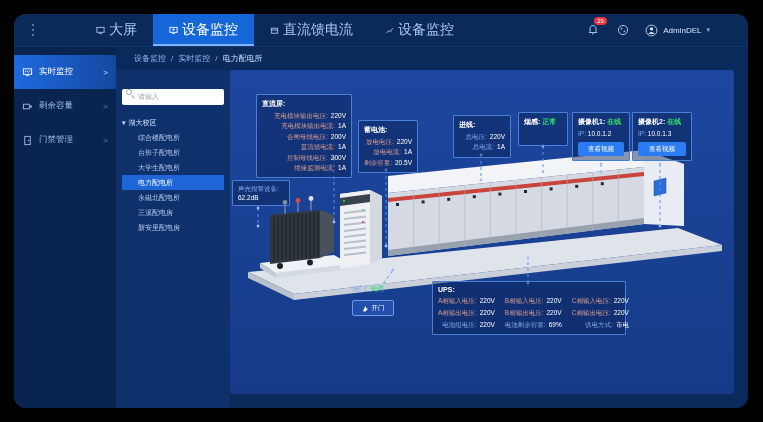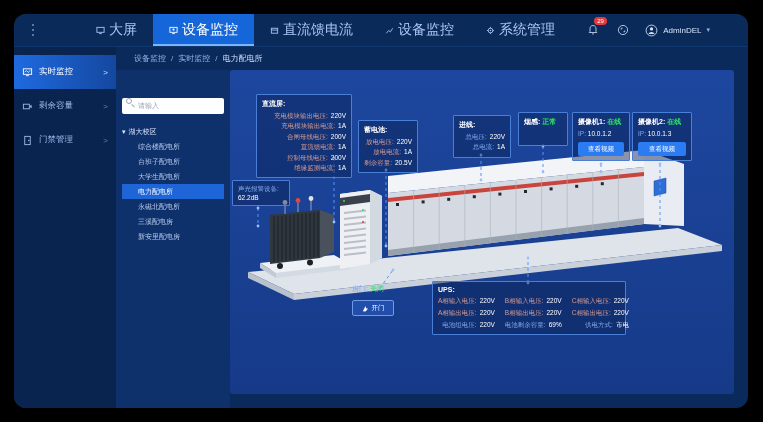--- a/index.html
+++ b/index.html
@@ -38,21 +38,21 @@
   .side-item.active .chev { color:#cfe0ff; }
 
   .content { flex:1; display:flex; flex-direction:column; min-width:0; }
   .breadcrumb { height:23px; display:flex; align-items:center; gap:5px; padding-left:18px;
     font-size:8px; color:#8fb0e8; }
   .breadcrumb .crumb { cursor:pointer; }
   .breadcrumb .crumb:last-child { color:#cfe0ff; }
   .content-row { flex:1; display:flex; min-height:0; }
 
   
-  .tree-col { width:114px; background:#0e306b; padding:24px 6px; flex:none; }
+  .tree-col { width:114px; background:#0e306b; padding:15px 6px; flex:none; }
   .search-wrap { position:relative; margin-bottom:10px; }
   .search-wrap input { width:100%; height:16px; border:none; border-radius:2px; background:#fff;
     font-size:7px; padding-left:16px; color:#333; outline:none; }
   .search-wrap input::placeholder { color:#9aa5b5; }
   .mag { position:absolute; left:4px; top:4px; width:6px; height:6px; border:1px solid #9aa5b5;
     border-radius:50%; }
   .mag::after { content:""; position:absolute; left:5px; top:5px; width:4px; height:1px;
     background:#9aa5b5; transform:rotate(45deg); transform-origin:0 0; }
   .tree { font-size:7px; color:#b9cdf0; }
   .tree-root { display:flex; align-items:center; gap:3px; line-height:15px; color:#dce8ff; cursor:pointer; }
@@ -111,28 +111,20 @@
             <path d="M1.5 4.5 H8.5" stroke="#a9c4f0" fill="none"></path>
           </svg>
         <span>直流馈电流</span>
       </div>
       <div class="nav-item">
         <svg viewBox="0 0 10 10">
             <path d="M1.5 8 L4 5 L6 6.5 L8.5 2.5" fill="none" stroke="#a9c4f0"></path>
           </svg>
         <span>设备监控</span>
       </div>
-      <div class="nav-item">
-        <svg viewBox="0 0 10 10">
-            <circle cx="5" cy="5" r="2.6" fill="none" stroke="#a9c4f0"></circle>
-            <circle cx="5" cy="5" r="0.9" fill="#a9c4f0"></circle>
-            <path d="M5 1v1.5M5 7.5V9M1 5h1.5M7.5 5H9" stroke="#a9c4f0"></path>
-          </svg>
-        <span>系统管理</span>
-      </div>
     </div>
     <div class="top-right">
       <div class="icon-btn">
         <svg viewBox="0 0 12 12" width="12" height="12">
             <path d="M6 1.5 C3.8 1.5 3 3.2 3 5 L3 7.5 L2.2 8.5 L9.8 8.5 L9 7.5 L9 5 C9 3.2 8.2 1.5 6 1.5 Z" fill="none" stroke="#d6e4fb" stroke-width="0.8"></path>
             <path d="M5 9.6 a1 1 0 0 0 2 0" fill="#d6e4fb"></path>
           </svg>
         <span class="badge">29</span>
       </div>
       <div class="icon-btn">

